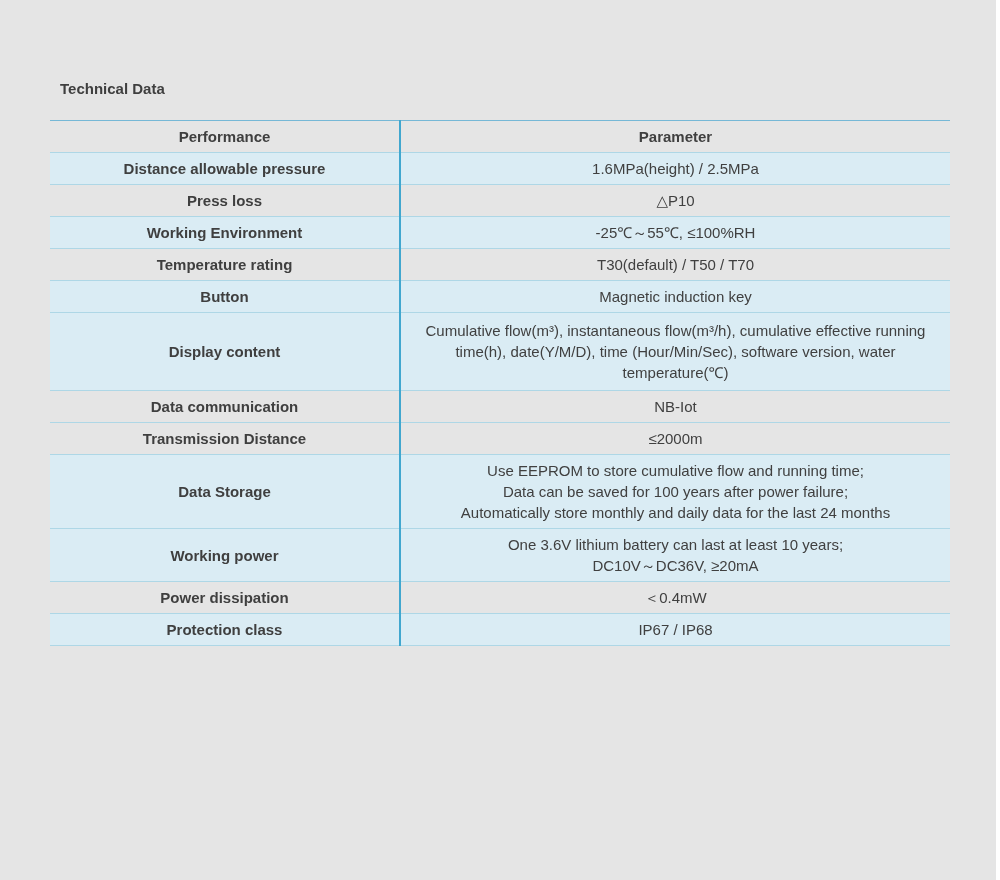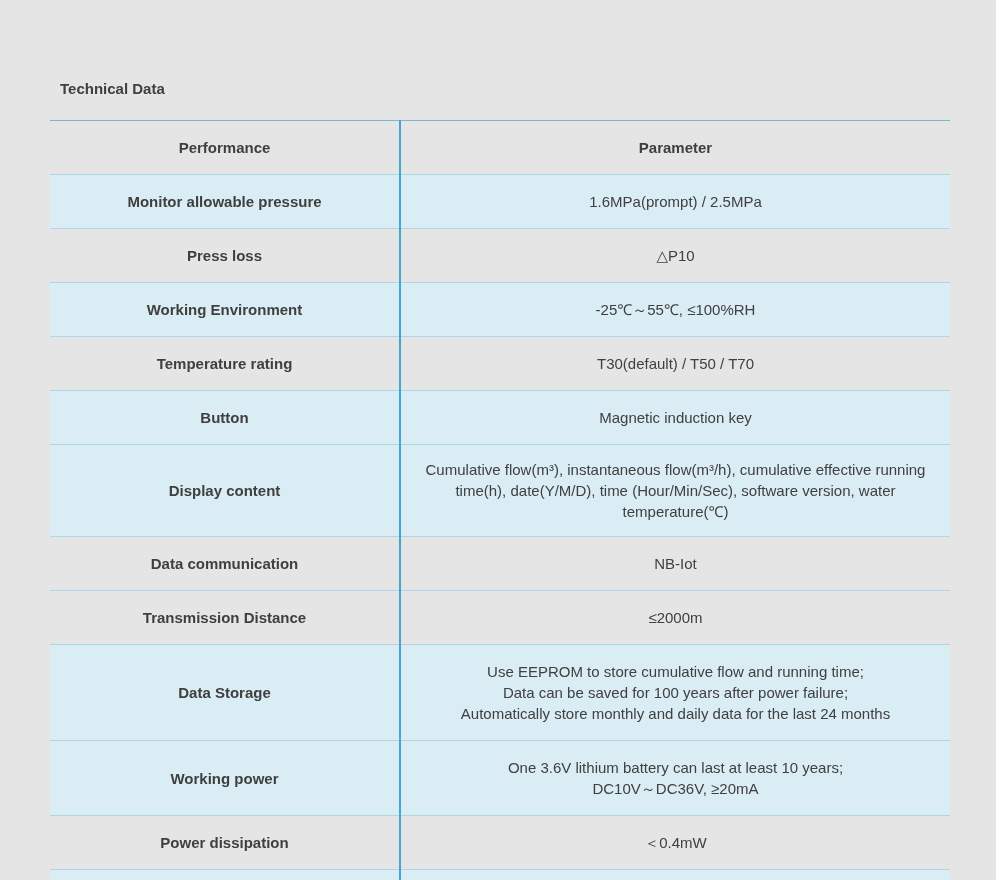--- a/index.html
+++ b/index.html
@@ -39,56 +39,56 @@
     table-layout: fixed;
     border-top: 1px solid var(--grid-line-top);
     border-bottom: 1px solid var(--grid-line);
   }
   col.c-left  { width: 350px; }
   col.c-right { width: 550px; }
   tr.t-row { border-top: 1px solid var(--grid-line); }
   tr.t-row:first-child { border-top: none; }
   tr.blue { background: var(--row-alt-fill); }
   td {
-    padding: 16px 12px;
+    padding: 5px 12px;
     text-align: center;
     vertical-align: middle;
     font-size: 15px;
     line-height: 21px;
     color: #404040;
   }
   td.label {
     font-weight: bold;
     color: var(--text);
     border-right: 2px solid var(--divider-blue);
   }
   td.value { white-space: pre-line; }
-  td.value.wrap { padding: 14px 22px; }
+  td.value.wrap { padding: 7px 22px; }
   tr.header td.value { font-weight: bold; color: var(--text); }
 </style>
 </head>
 <body>
 
 <div class="page">
   <div class="page-title">Technical Data</div>
 
   <table class="tech-table">
     <colgroup>
       <col class="c-left">
       <col class="c-right">
     </colgroup>
     <tbody>
   <tr class="t-row header">
     <td class="label">Performance</td>
     <td class="value">Parameter</td>
   </tr>
 
   <tr class="t-row blue">
-    <td class="label">Monitor allowable pressure</td>
-    <td class="value">1.6MPa(prompt) / 2.5MPa</td>
+    <td class="label">Distance allowable pressure</td>
+    <td class="value">1.6MPa(height) / 2.5MPa</td>
   </tr>
 
   <tr class="t-row">
     <td class="label">Press loss</td>
     <td class="value">△P10</td>
   </tr>
 
   <tr class="t-row blue">
     <td class="label">Working Environment</td>
     <td class="value">-25℃～55℃, ≤100%RH</td>

